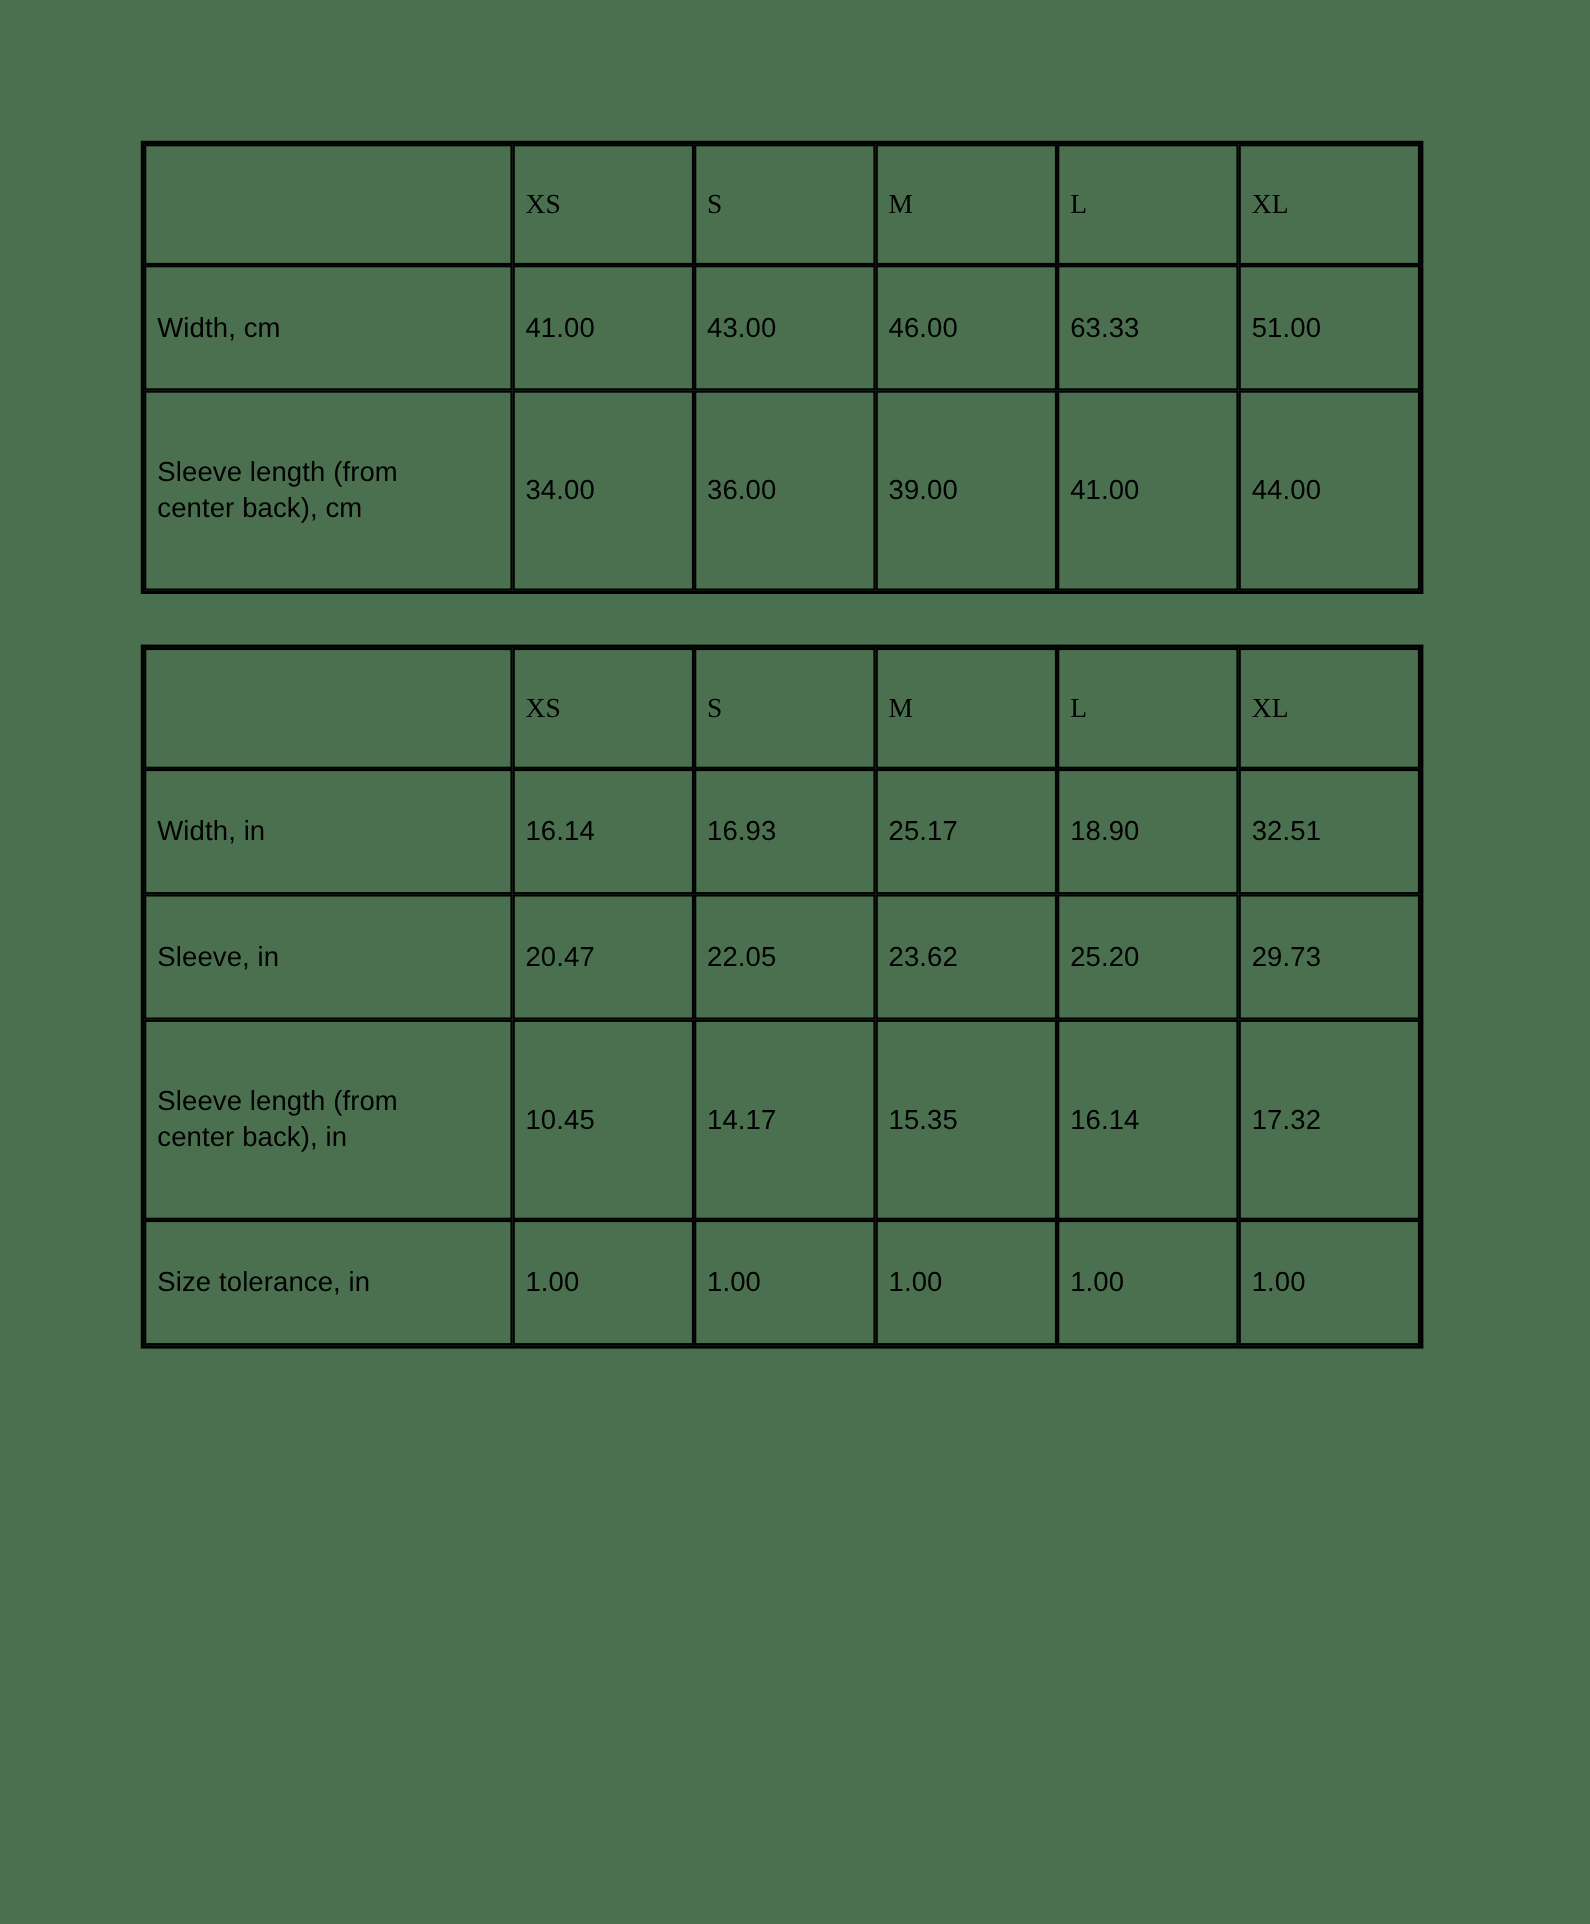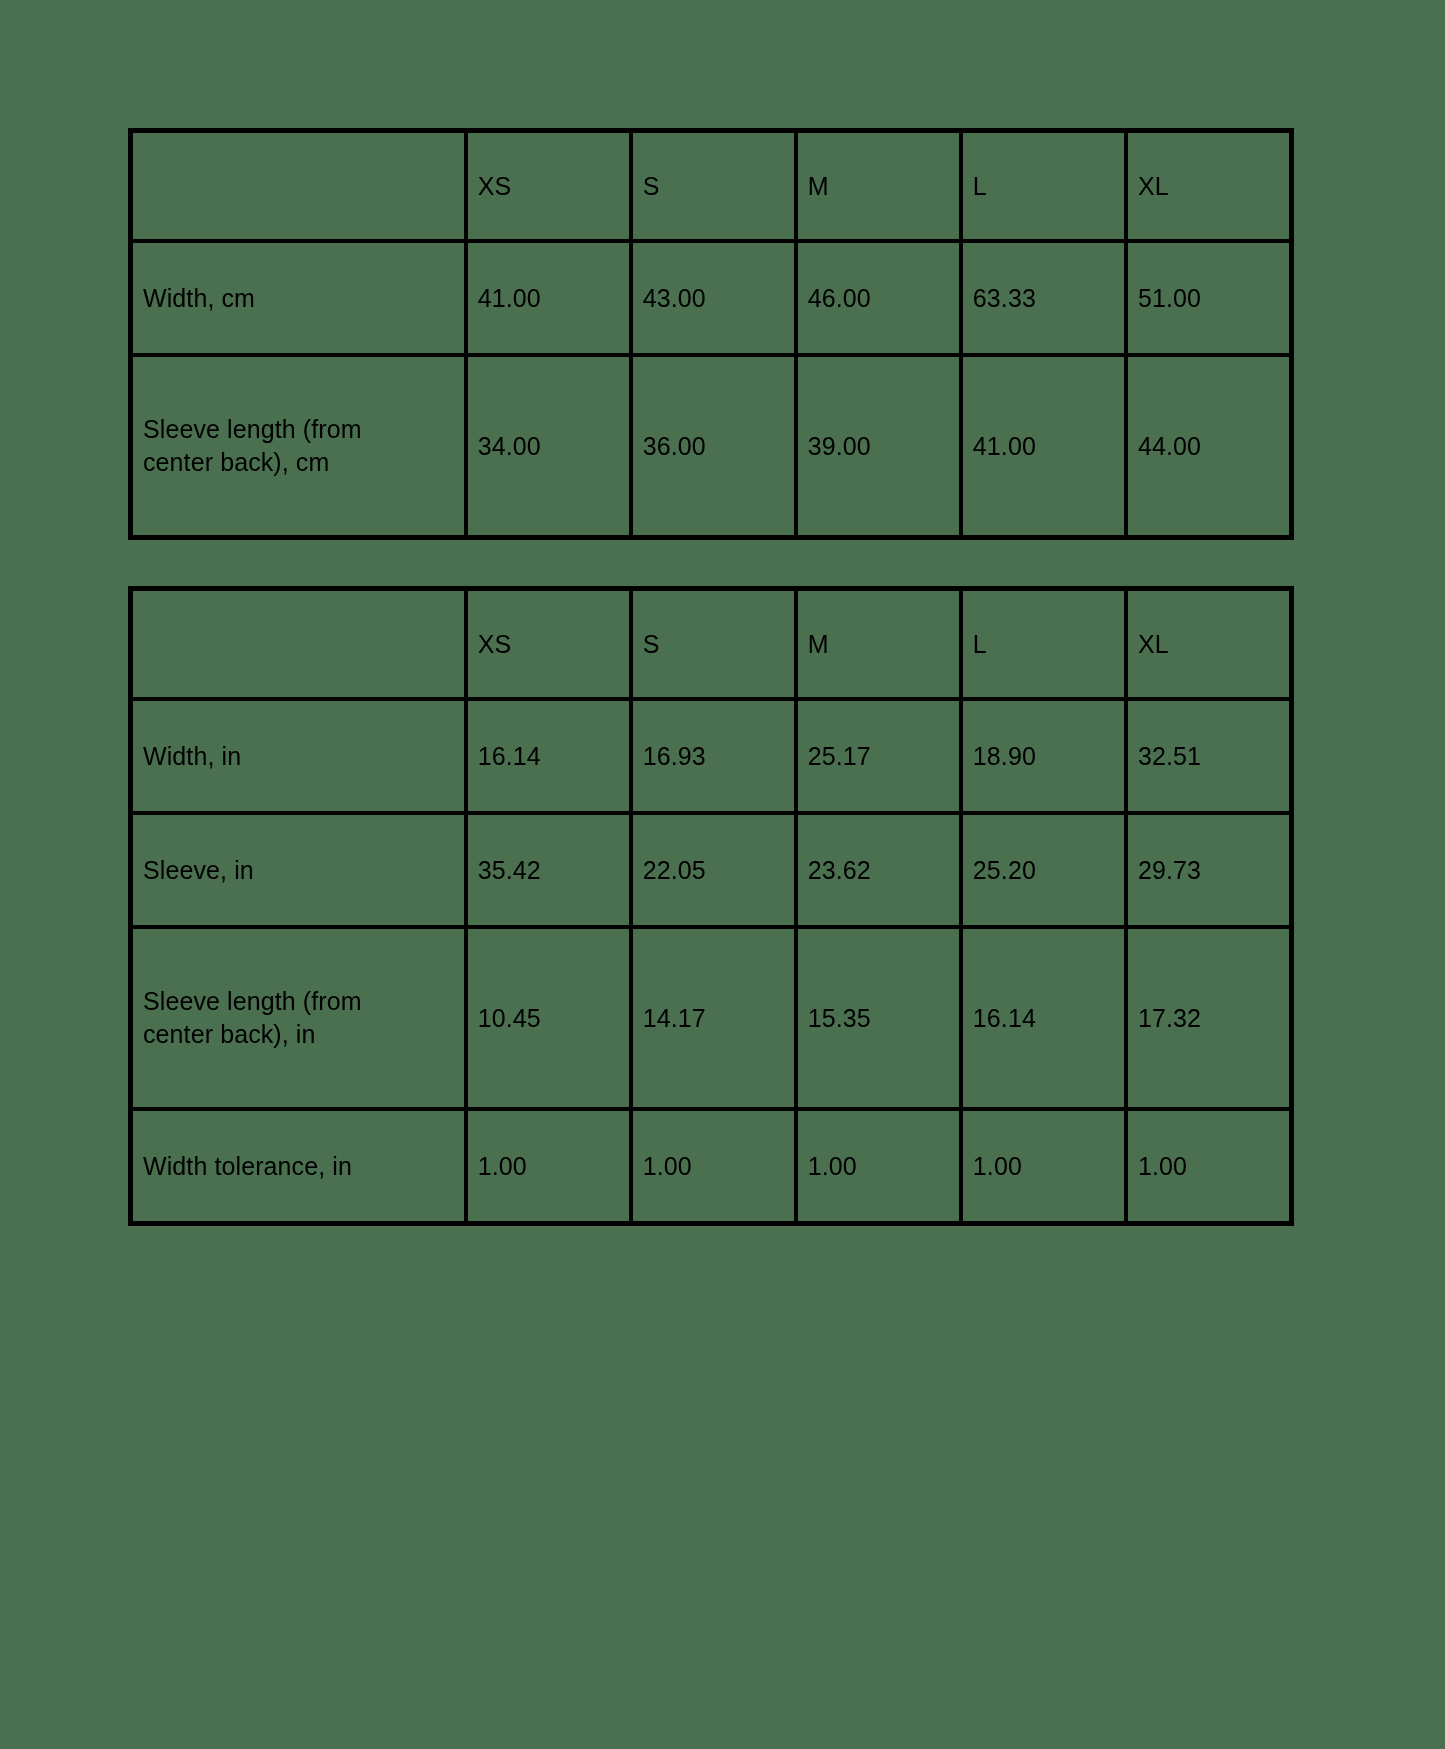--- a/index.html
+++ b/index.html
@@ -46,21 +46,21 @@
     letter-spacing: 0.1px;
     padding: 0 12px;
     vertical-align: middle;
     text-align: left;
     overflow: hidden;
   }
 
   .size-table col.c-label { width: 296px; }
   .size-table col.c-val   { width: 146px; }
 
-  tr.r-head td { height: 106px; }
+  tr.r-head td { height: 106px; font-family: Liberation Serif, serif; }
   tr.r-std  td { height: 110px; }
   tr.r-tall td { height: 178px; }
 
   td.label-cell   { padding-left: 10px; }
   td.value-cell   { padding-left: 10px; }
   td.blank-cell   { }
 
   .cell-text {
     display: block;
     white-space: pre-line;
@@ -199,21 +199,21 @@
         <td class="value-cell">
             <span class="cell-text">32.51</span>
           </td>
       </tr>
 
       <tr class="r-std">
         <td class="label-cell">
             <span class="cell-text">Sleeve, in</span>
           </td>
         <td class="value-cell">
-            <span class="cell-text">35.42</span>
+            <span class="cell-text">20.47</span>
           </td>
         <td class="value-cell">
             <span class="cell-text">22.05</span>
           </td>
         <td class="value-cell">
             <span class="cell-text">23.62</span>
           </td>
         <td class="value-cell">
             <span class="cell-text">25.20</span>
           </td>
@@ -239,21 +239,21 @@
         <td class="value-cell">
             <span class="cell-text">16.14</span>
           </td>
         <td class="value-cell">
             <span class="cell-text">17.32</span>
           </td>
       </tr>
 
       <tr class="r-std">
         <td class="label-cell">
-            <span class="cell-text">Width tolerance, in</span>
+            <span class="cell-text">Size tolerance, in</span>
           </td>
         <td class="value-cell">
             <span class="cell-text">1.00</span>
           </td>
         <td class="value-cell">
             <span class="cell-text">1.00</span>
           </td>
         <td class="value-cell">
             <span class="cell-text">1.00</span>
           </td>

